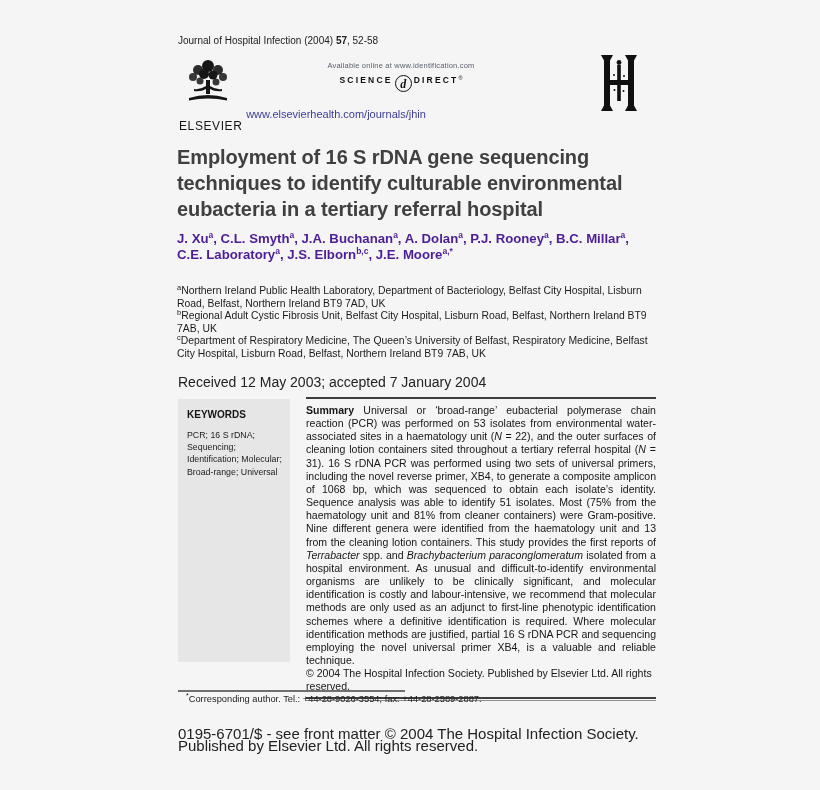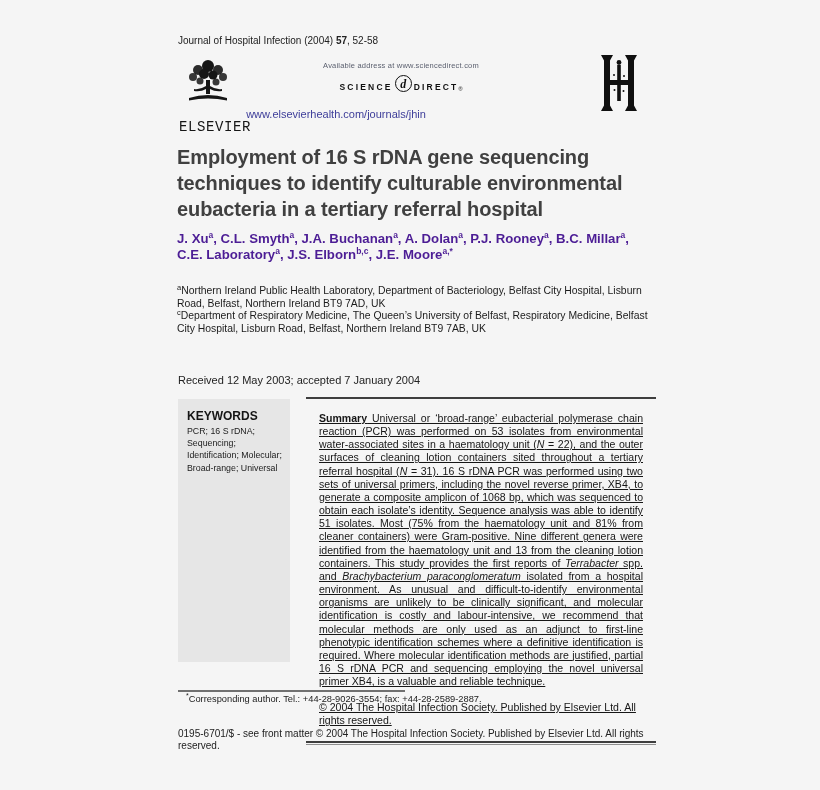--- a/index.html
+++ b/index.html
@@ -4,26 +4,26 @@
 <style>
   html,body{margin:0;padding:0;}
   body{background:#f5f5f5;width:820px;height:790px;}
   .page{position:relative;width:732px;height:790px;overflow:hidden;
         font-family:"Liberation Sans","DejaVu Sans",sans-serif;color:#1d1d1d;}
 
   .journal-line{position:absolute;left:178px;top:35px;font-size:10px;color:#222;}
   .journal-line b{font-weight:700;}
 
   .elsevier{position:absolute;left:179px;top:56px;width:58px;text-align:center;}
-  .elsevier-word{font-family:Liberation Mono, monospace;font-size:14px;
+  .elsevier-word{font-family:Liberation Sans, sans-serif;font-size:12px;
                  letter-spacing:0.6px;color:#161616;margin-top:12px;}
 
   .sd{position:absolute;left:295px;top:61px;width:212px;text-align:center;}
   .avail{font-size:7.5px;color:#5a5f6e;letter-spacing:0.2px;}
-  .sd-logo{margin-top:5px;display:flex;align-items:flex-end;justify-content:center;color:#101010;}
+  .sd-logo{margin-top:5px;display:flex;align-items:flex-start;justify-content:center;color:#101010;}
   .sd-science,.sd-direct{font-size:8.5px;font-weight:700;letter-spacing:2.2px;}
   .sd-circle{display:inline-flex;width:15px;height:15px;border:1.6px solid #101010;border-radius:50%;
              align-items:center;justify-content:center;margin:0 2px;
              font-family:"Liberation Serif",serif;font-style:italic;font-weight:700;font-size:12px;line-height:1;}
   .sd-reg{font-size:5.5px;vertical-align:super;}
 
   .his{position:absolute;left:597px;top:54px;}
 
   .url{position:absolute;top:108px;left:8px;width:656px;text-align:center;
        font-size:11px;color:#3d3d99;cursor:pointer;}
@@ -32,43 +32,43 @@
          font-size:20px;line-height:26px;font-weight:700;color:#404040;letter-spacing:-0.1px;}
 
   .authors{position:absolute;left:177px;top:231px;width:492px;
            font-size:13.2px;font-weight:700;line-height:15.5px;color:#4c1d95;}
   .authors sup{font-size:8.5px;line-height:0;}
 
   .affils{position:absolute;left:177px;top:285px;width:478px;
           font-size:10.4px;line-height:12.5px;color:#1b1b1b;}
   .affils sup{font-size:7.5px;line-height:0;}
 
-  .received{position:absolute;left:178px;top:374px;font-size:11px;color:#222;}
+  .received{position:absolute;left:178px;top:374px;font-size:14px;color:#222;}
 
   .kwbox{position:absolute;left:178px;top:399px;width:112px;height:263px;
          background:#e6e6e6;box-sizing:border-box;padding:10px 6px 0 9px;}
-  .kwhead{font-size:12px;font-weight:700;margin-bottom:2px;color:#151515;}
+  .kwhead{font-size:10px;font-weight:700;margin-bottom:9px;color:#151515;}
   .kwbody{font-size:8.8px;line-height:12.2px;color:#1b1b1b;}
   .kwbody div{white-space:nowrap;}
 
   .summary{position:absolute;left:306px;top:397px;width:350px;}
   .rule-top{border-top:2px solid #3e3e3e;margin-bottom:5px;}
-  .sum-text,.sum-copy{margin:13px;font-size:10.55px;line-height:13.15px;color:#161616;text-decoration:underline;}
+  .sum-text,.sum-copy{margin:0;font-size:10.55px;line-height:13.15px;color:#161616;}
   .sum-text{text-align:justify;}
   .rule-bottom{margin-top:4px;height:1px;border-top:2px solid #3e3e3e;border-bottom:1px solid #8f8f8f;}
 
   .fn-rule{position:absolute;left:178px;top:690px;width:227px;border-top:2px solid #707070;}
   .fn{position:absolute;left:178px;top:694px;width:480px;font-size:9.3px;line-height:11.8px;color:#222;}
   .fn-corr{text-indent:8px;}
   .fn-corr sup{font-size:7px;line-height:0;}
   .fn-email{margin-left:8px;}
   .fn-email i{font-style:italic;}
   .email{font-style:normal;cursor:pointer;}
 
-  .imprint{position:absolute;left:178px;top:728px;width:500px;font-size:10px;line-height:12px;color:#222;}
+  .imprint{position:absolute;left:178px;top:728px;width:500px;font-size:15px;line-height:12px;color:#222;}
 </style>
 </head>
 <body>
 
 <div class="page">
 
   <div class="journal-line"><span>Journal of Hospital Infection (2004) </span><b>57</b><span>, 52-58</span></div>
 
   <div class="elsevier">
     <svg width="52" height="47" viewBox="0 0 52 47">
@@ -85,21 +85,21 @@
         <rect x="24" y="24" width="4" height="14"></rect>
         <path d="M24 30 Q18 34 12 33 L12 35 Q19 36 24 33 Z"></path>
         <path d="M28 30 Q34 34 40 33 L40 35 Q33 36 28 33 Z"></path>
         <path d="M7 42 Q26 36 45 42 L45 44.5 Q26 40.5 7 44.5 Z"></path>
       </g>
     </svg>
     <div class="elsevier-word">ELSEVIER</div>
   </div>
 
   <div class="sd">
-    <div class="avail">Available address at www.sciencedirect.com</div>
+    <div class="avail">Available online at www.identification.com</div>
     <div class="sd-logo">
       <span class="sd-science">SCIENCE</span>
       <span class="sd-circle">
           <span>d</span>
         </span>
       <span class="sd-direct">DIRECT</span>
       <span class="sd-reg">®</span>
     </div>
   </div>
 
@@ -120,20 +120,21 @@
   </div>
 
   <div class="url">www.elsevierhealth.com/journals/jhin</div>
 
   <h1 class="title">Employment of 16 S rDNA gene sequencing techniques to identify culturable environmental eubacteria in a tertiary referral hospital</h1>
 
   <div class="authors"><span>J. Xu</span><sup>a</sup>, <span>C.L. Smyth</span><sup>a</sup>, <span>J.A. Buchanan</span><sup>a</sup>, <span>A. Dolan</span><sup>a</sup>, <span>P.J. Rooney</span><sup>a</sup>, <span>B.C. Millar</span><sup>a</sup>,<br><span>C.E. Laboratory</span><sup>a</sup>, <span>J.S. Elborn</span><sup>b,c</sup>, <span>J.E. Moore</span><sup>a,*</sup></div>
 
   <div class="affils">
       <div><sup>a</sup>Northern Ireland Public Health Laboratory, Department of Bacteriology, Belfast City Hospital, Lisburn Road, Belfast, Northern Ireland BT9 7AD, UK</div>
+      <div><sup>b</sup>Regional Adult Cystic Fibrosis Unit, Belfast City Hospital, Lisburn Road, Belfast, Northern Ireland BT9 7AB, UK</div>
       <div><sup>c</sup>Department of Respiratory Medicine, The Queen’s University of Belfast, Respiratory Medicine, Belfast City Hospital, Lisburn Road, Belfast, Northern Ireland BT9 7AB, UK</div>
     </div>
 
   <div class="received">Received 12 May 2003; accepted 7 January 2004</div>
 
   <div class="kwbox">
     <div class="kwhead">KEYWORDS</div>
     <div class="kwbody">
         <div>PCR; 16 S rDNA;</div>
         <div>Sequencing;</div>

